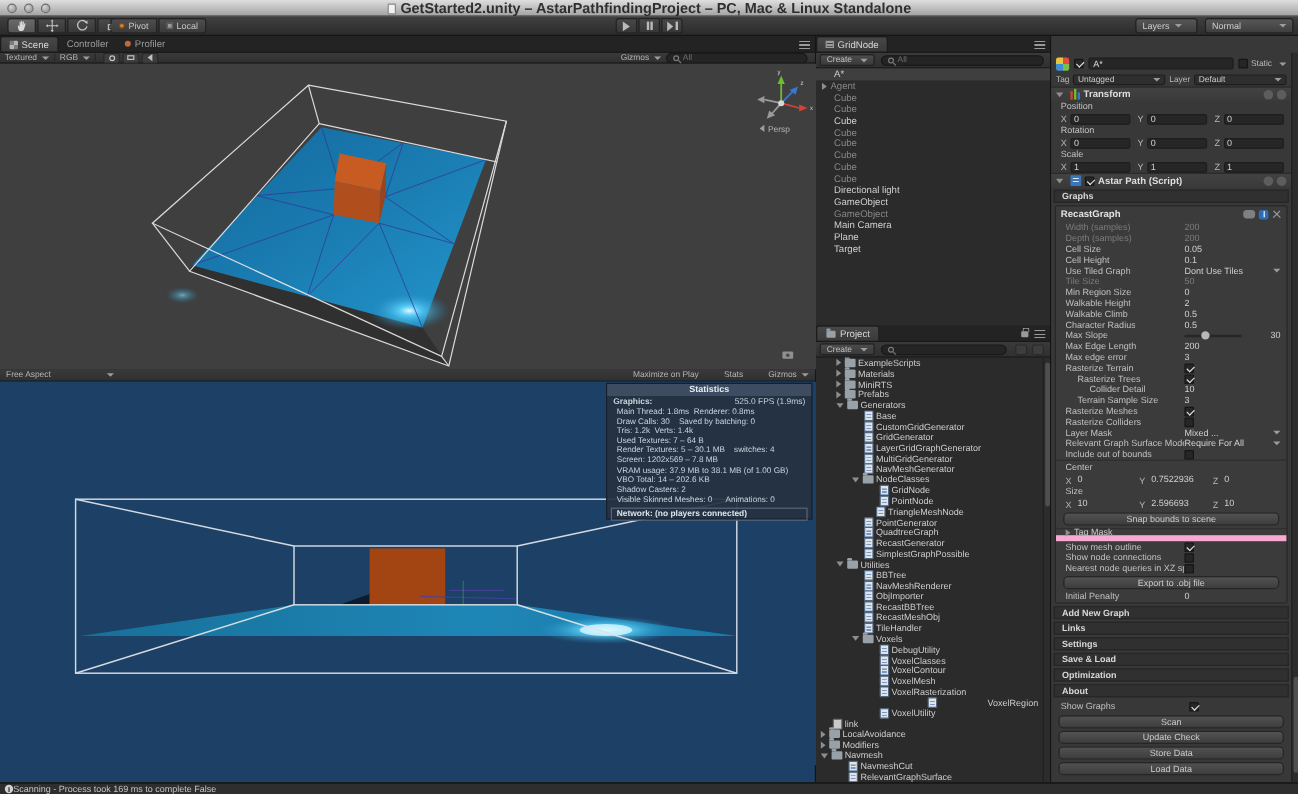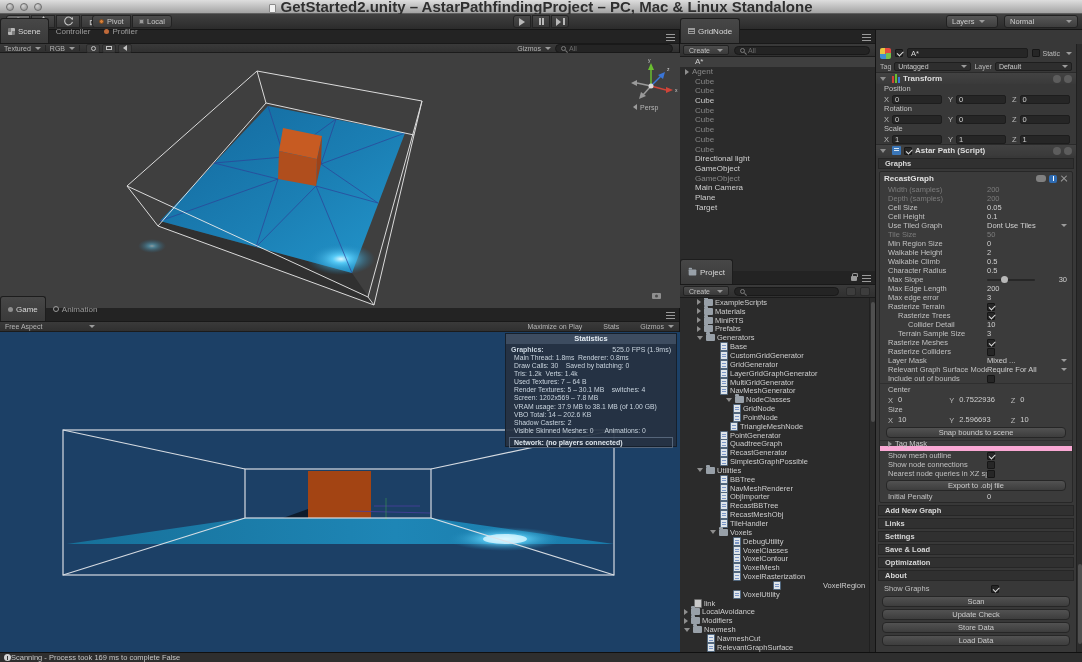--- a/index.html
+++ b/index.html
@@ -3,21 +3,21 @@
 <meta charset="utf-8">
 <style>
   *{box-sizing:border-box;margin:0;padding:0}
   html,body{background:#111;font-family:"Liberation Sans",sans-serif}
   #root{position:relative;width:1082px;height:662px;background:#262626;overflow:hidden;font-family:"Liberation Sans",sans-serif}
   .abs{position:absolute}
 
   
   .titlebar{left:0;top:0;width:1082px;height:14px;background:linear-gradient(#dedede,#a3a3a3);border-bottom:1px solid #5f5f5f;display:flex;align-items:center}
   .tlb{width:8px;height:8px;border-radius:50%;background:radial-gradient(circle at 35% 30%,#d4d4d4,#8b8b8b);border:1px solid #6e6e6e;margin-left:6px}
-  .wtitle{position:absolute;left:0;right:0;text-align:center;font-size:15px;font-weight:bold;color:#2f2f2f;line-height:14px}
+  .wtitle{position:absolute;left:0;right:0;text-align:center;font-size:12px;font-weight:bold;color:#2f2f2f;line-height:14px}
   .docicon{display:inline-block;width:7px;height:9px;background:#f2f2f2;border:1px solid #8a8a8a;border-radius:1px;vertical-align:-1px;margin-right:4px}
 
   
   .maintb{left:0;top:14px;width:1082px;height:16px;background:linear-gradient(#404040,#2b2b2b);border-bottom:1px solid #151515}
   .toolgrp{position:absolute;left:6px;top:1px;display:flex;gap:1px}
   .toolbtn{width:24px;height:13px;background:linear-gradient(#4a4a4a,#383838);border:1px solid #242424;display:flex;align-items:center;justify-content:center}
   .toolbtn.first{border-radius:3px 0 0 3px}.toolbtn.last{border-radius:0 3px 3px 0}
   .toolbtn.active{background:linear-gradient(#6a6a6a,#565656)}
   .pillbtn{height:13px;background:linear-gradient(#4e4e4e,#3a3a3a);border:1px solid #232323;color:#c8c8c8;font-size:7.5px;display:flex;align-items:center;padding:0 6px;gap:3px}
   .playgrp{position:absolute;left:513px;top:1px;display:flex;gap:1px}
@@ -25,21 +25,21 @@
   .icoplay{width:0;height:0;border-left:6px solid #b9b9b9;border-top:4px solid transparent;border-bottom:4px solid transparent}
   .icopausebar{width:2px;height:7px;background:#b9b9b9}
   .icostepbar{width:2px;height:7px;background:#b9b9b9;margin-left:1px}
   .ddbtn{position:absolute;top:1px;height:13px;border-radius:3px;background:linear-gradient(#575757,#3e3e3e);border:1px solid #212121;color:#cdcdcd;font-size:7.5px;display:flex;align-items:center;padding:0 5px}
   .ddd{width:0;height:0;border-top:3.5px solid #9c9c9c;border-left:3px solid transparent;border-right:3px solid transparent;margin-left:4px}
   .pivdot{width:5px;height:5px;border-radius:50%;background:#d9813a;border:1px solid #7d4a1e}
   .locsq{width:5px;height:5px;background:#9a9a9a;border:1px solid #5c5c5c}
 
   
   .tabbar{background:#232323;border-bottom:1px solid #191919;height:14px;display:flex;align-items:flex-end;position:relative}
-  .tab{font-size:8px;color:#9c9c9c;padding:12px 7px;line-height:13px;display:flex;align-items:center;gap:3px;height:13px}
+  .tab{font-size:8px;color:#9c9c9c;padding:0 7px;line-height:13px;display:flex;align-items:center;gap:3px;height:13px}
   .tab.active{background:linear-gradient(#474747,#3a3a3a);border-radius:3px 3px 0 0;color:#d8d8d8;border:1px solid #1d1d1d;border-bottom:none}
   .menuicon{position:absolute;right:4px;top:4px;width:9px;height:7px;background:repeating-linear-gradient(#9a9a9a 0 1px,transparent 1px 3px)}
   .tabdot{width:5px;height:5px;border-radius:50%;background:#8f8f8f}
   .tabdot.red{background:#c06a3a}
   .gridicon{width:7px;height:7px;background:conic-gradient(#b5b5b5 0 25%,#7c7c7c 0 50%,#b5b5b5 0 75%,#7c7c7c 0);border-radius:1px}
   .clockicon{width:6px;height:6px;border:1px solid #9a9a9a;border-radius:50%}
   .infoicon{width:7px;height:7px;border-radius:50%;background:#8f8f8f}
   .lampicon{width:5px;height:7px;background:#9a9a9a;border-radius:50% 50% 2px 2px}
   .consicon{width:7px;height:6px;border:1px solid #9a9a9a;background:repeating-linear-gradient(#9a9a9a 0 1px,transparent 1px 2px)}
   .lock{width:6px;height:5px;background:#9a9a9a;border-radius:1px;position:relative;margin-top:1px}
@@ -337,31 +337,20 @@
         <text x="640" y="57" font-size="7" fill="#b5b5b5">Persp</text>
       </g>
       <g>
         <rect x="652" y="240" width="9" height="6" rx="1" fill="#8f8f8f"></rect>
         <circle cx="656.5" cy="243" r="1.5" fill="#4a4a4a"></circle>
       </g>
     </svg>
   </div>
 
   <div class="abs gameview">
-    <div class="tabbar">
-      <div class="tab active">
-          <span class="tabdot"></span>
-          <span>Game</span>
-        </div>
-      <div class="tab">
-          <span class="clockicon"></span>
-          <span>Animation</span>
-        </div>
-      <span class="menuicon"></span>
-    </div>
     <div class="subtb" style="height:10px">
       <div style="display:flex;align-items:center;padding-left:5px;width:95px">
           <span>Free Aspect</span>
           <span class="ddd" style="margin-left:auto"></span>
         </div>
       <div style="margin-left:auto;display:flex;align-items:center;gap:6px;padding-right:5px">
         <span>Maximize on Play</span>
         <span class="sep"></span>
         <span>Stats</span>
         <span class="sep"></span>
@@ -586,21 +575,21 @@
         <div class="prow" style="padding-left: 30px;">
           <span class="tri none"></span>
           <span class="icon-script"></span>
           <span class="plabel">MultiGridGenerator</span>
         </div>
         <div class="prow" style="padding-left: 30px;">
           <span class="tri none"></span>
           <span class="icon-script"></span>
           <span class="plabel">NavMeshGenerator</span>
         </div>
-        <div class="prow" style="padding-left: 46px; align-items: center;">
+        <div class="prow" style="padding-left: 30px; align-items: center;">
           <span class="tri open"></span>
           <span class="icon-folder"></span>
           <span class="plabel">NodeClasses</span>
         </div>
         <div class="prow" style="padding-left: 43px;">
           <span class="tri none"></span>
           <span class="icon-script"></span>
           <span class="plabel">GridNode</span>
         </div>
         <div class="prow" style="padding-left: 43px;">

